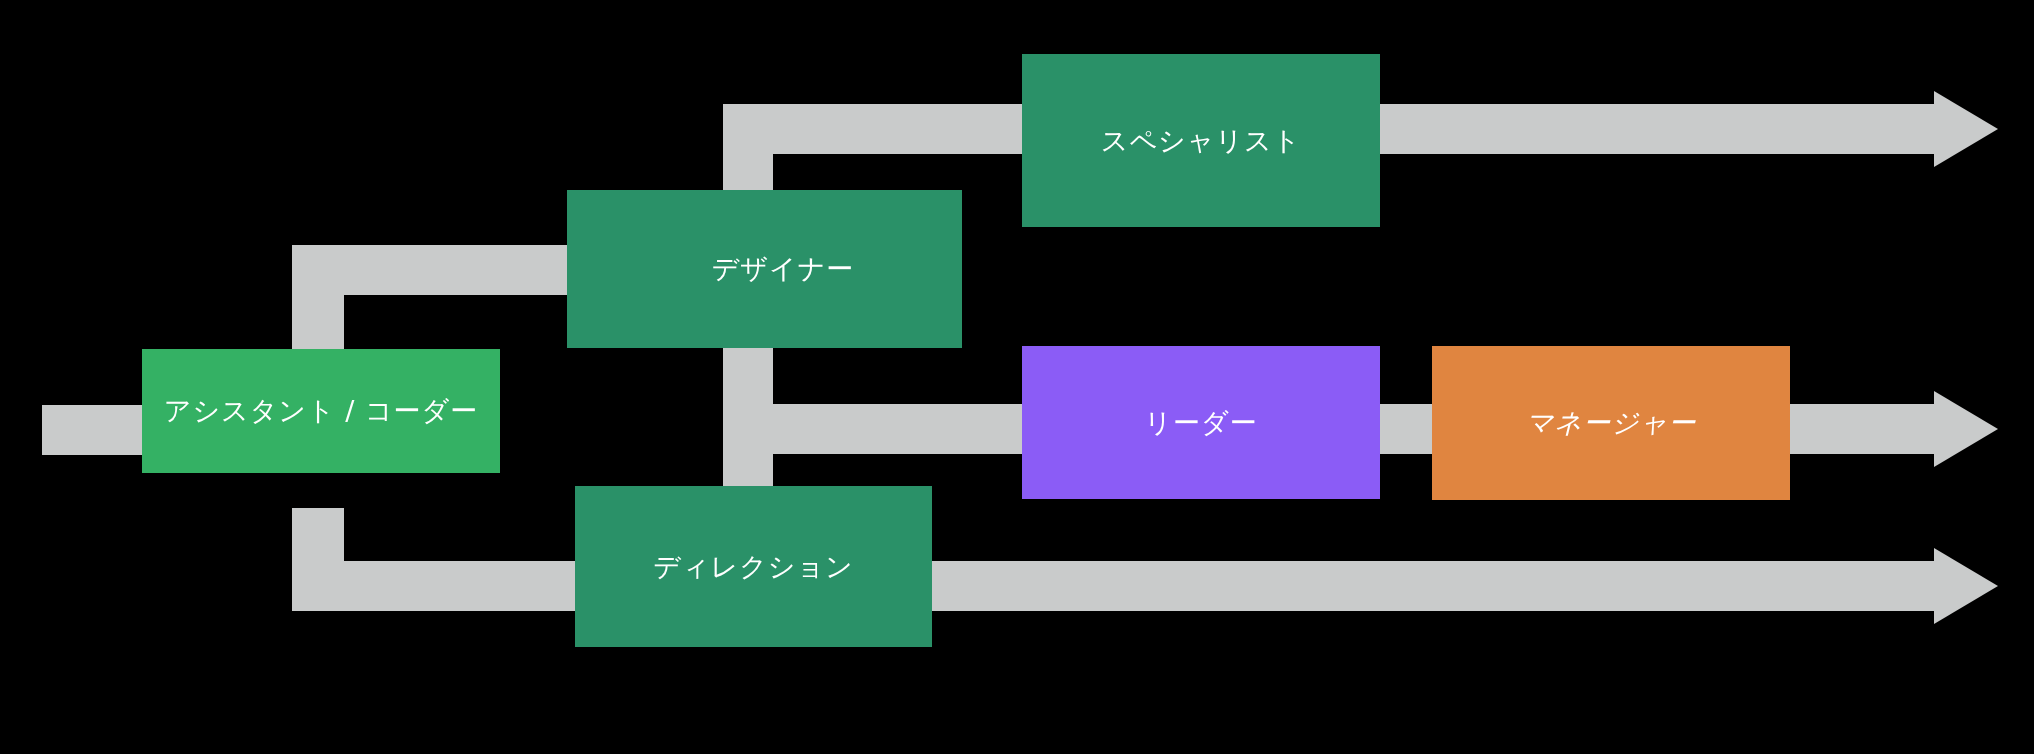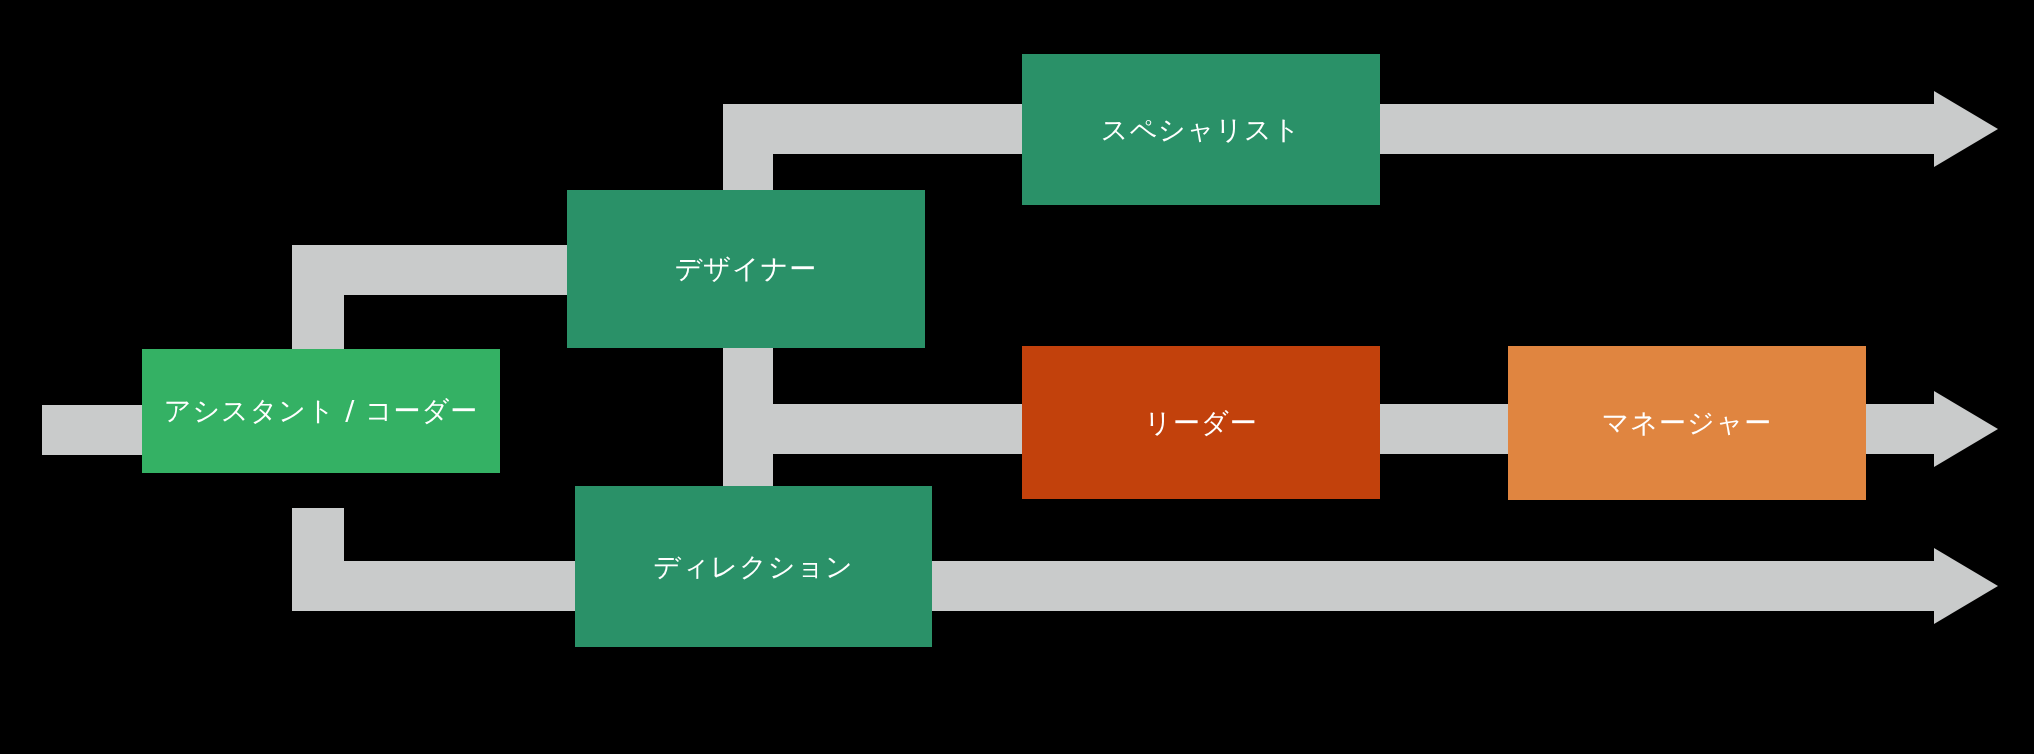--- a/index.html
+++ b/index.html
@@ -53,23 +53,23 @@
   #conn-designer-bottom { left: 723px;  top: 346px; width: 50px;   height: 156px; }
   #shaft-middle         { left: 723px;  top: 404px; width: 1211px; height: 50px; }
   #riser-assistant-bot  { left: 292px;  top: 508px; width: 52px;   height: 103px; }
   #shaft-bottom         { left: 292px;  top: 561px; width: 1642px; height: 50px; }
   #arrowhead-top    { left: 1934px; top: 91px; }
   #arrowhead-middle { left: 1934px; top: 391px; }
   #arrowhead-bottom { left: 1934px; top: 548px; }
   
   #node-assistant  { left: 142px;  top: 349px; width: 358px; height: 124px; }
   #node-designer   { left: 567px;  top: 190px; width: 358px; height: 158px; }
-  #node-specialist { left: 1022px; top: 54px;  width: 358px; height: 151px; }
+  #node-specialist { left: 1022px; top: 54px;  width: 358px; height: 173px; }
   #node-leader     { left: 1022px; top: 346px; width: 358px; height: 153px; }
-  #node-manager    { left: 1508px; top: 346px; width: 358px; height: 154px; }
+  #node-manager    { left: 1432px; top: 346px; width: 358px; height: 154px; font-style: italic; }
   #node-direction  { left: 575px;  top: 486px; width: 357px; height: 161px; }
 </style>
 </head>
 <body>
 
 <div class="canvas">
 
   <div class="conn" id="stub-left" style="background-color: rgb(201, 203, 203);"></div>
   <div class="conn" id="riser-assistant-top" style="background-color: rgb(201, 203, 203);"></div>
   <div class="conn" id="elbow-to-designer" style="background-color: rgb(201, 203, 203);"></div>
@@ -80,27 +80,27 @@
   <div class="conn" id="riser-assistant-bot" style="background-color: rgb(201, 203, 203);"></div>
   <div class="conn" id="shaft-bottom" style="background-color: rgb(201, 203, 203);"></div>
 
   <div class="arrowhead" id="arrowhead-top" style="background-color: rgb(201, 203, 203);"></div>
   <div class="arrowhead" id="arrowhead-middle" style="background-color: rgb(201, 203, 203);"></div>
   <div class="arrowhead" id="arrowhead-bottom" style="background-color: rgb(201, 203, 203);"></div>
 
   <div class="node" id="node-assistant" style="background-color: rgb(52, 177, 100);">
     <span class="label">アシスタント / コーダー</span>
   </div>
-  <div class="node" id="node-designer" style="background-color: rgb(42, 145, 104);">
+  <div class="node" id="node-designer" style="background-color: rgb(42, 145, 104); padding-left: 37px;">
     <span class="label">デザイナー</span>
   </div>
   <div class="node" id="node-specialist" style="background-color: rgb(42, 145, 104);">
     <span class="label">スペシャリスト</span>
   </div>
-  <div class="node" id="node-leader" style="background-color: #c2410c;">
+  <div class="node" id="node-leader" style="background-color: #8b5cf6;">
     <span class="label">リーダー</span>
   </div>
   <div class="node" id="node-manager" style="background-color: rgb(224, 133, 64);">
     <span class="label">マネージャー</span>
   </div>
   <div class="node" id="node-direction" style="background-color: rgb(42, 145, 104);">
     <span class="label">ディレクション</span>
   </div>
 
 </div>

